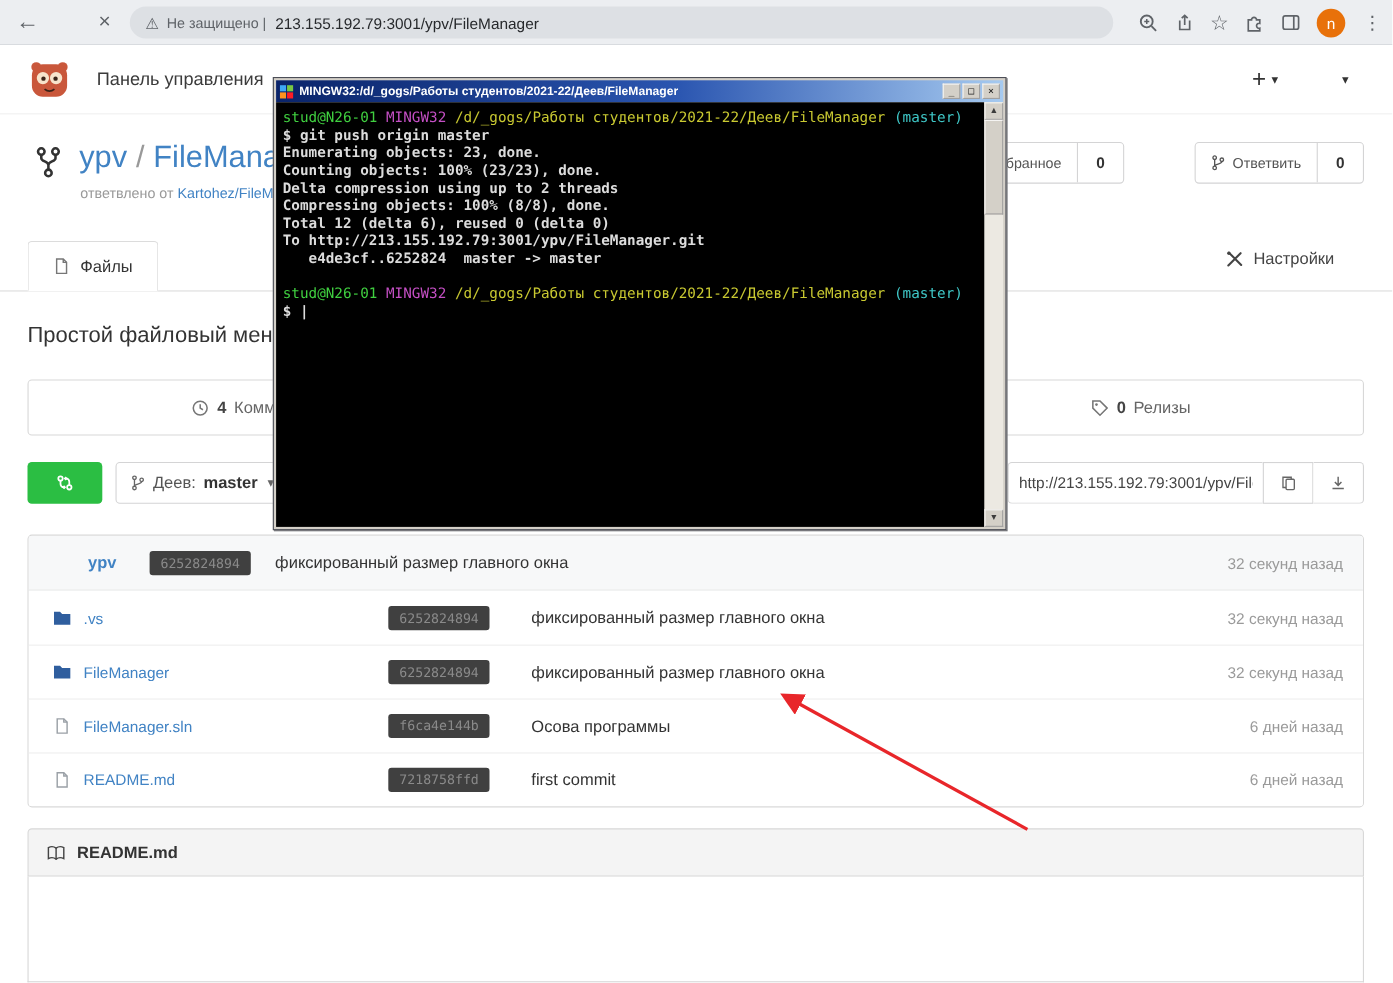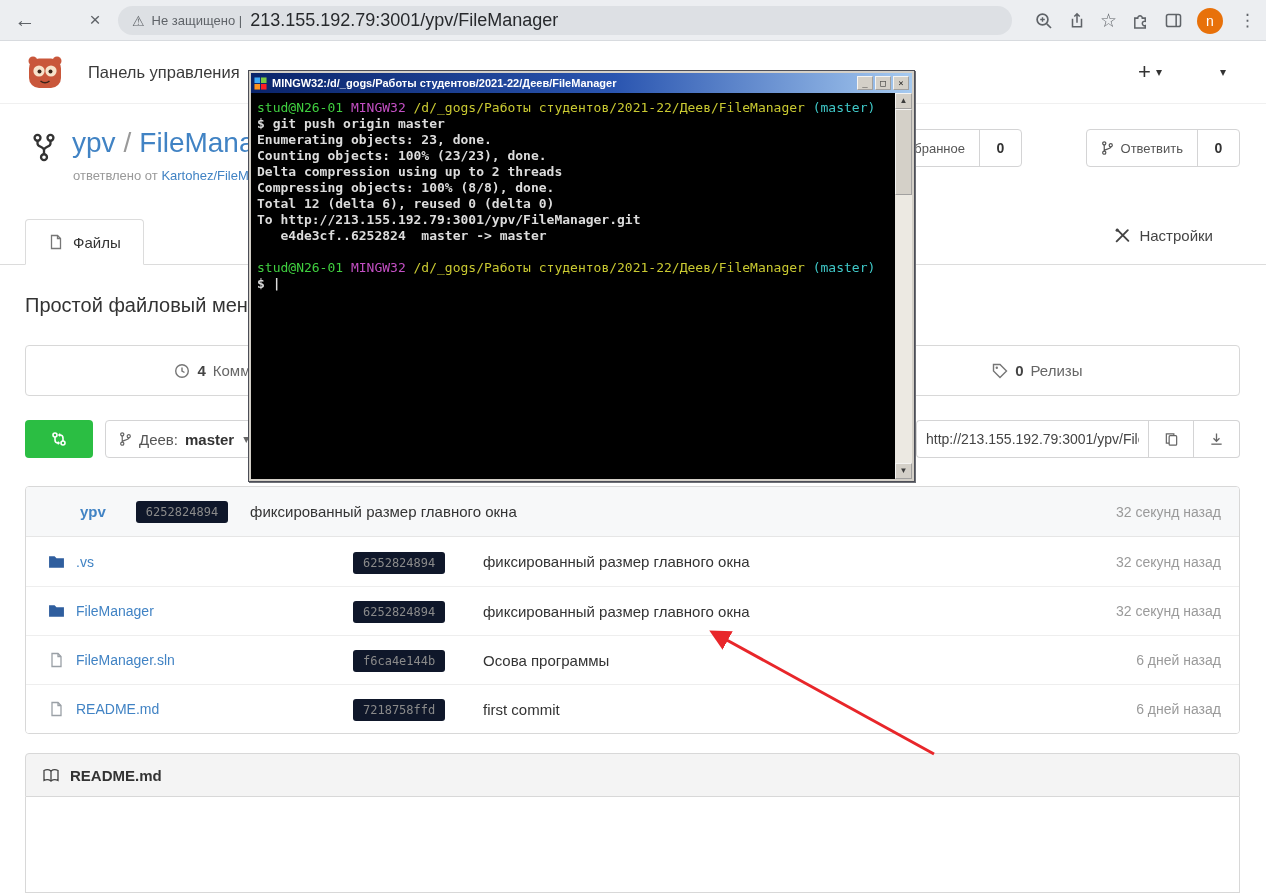--- a/index.html
+++ b/index.html
@@ -10,21 +10,21 @@
   
   .browser-bar { position:absolute; top:0; left:0; right:0; height:41px; background:#eceef1;
     border-bottom:1px solid #d8dbdf; display:flex; align-items:center; }
   .bicon { color:#5f6368; font-size:19px; width:30px; text-align:center; cursor:pointer; }
   .bicon.back { position:absolute; left:10px; top:8px; font-size:21px; }
   .bicon.stop { position:absolute; left:80px; top:9px; font-size:19px; }
   .address-bar { position:absolute; left:118px; top:6px; width:894px; height:29px; background:#dde0e4;
     border-radius:15px; display:flex; align-items:center; padding:0 14px; overflow:hidden; }
   .warn { color:#5f6368; font-size:14px; margin-right:7px; }
   .sec-label { color:#5f6368; font-size:13px; margin-right:8px; white-space:nowrap; }
-  .url { color:#27292c; font-size:18px; white-space:nowrap; }
+  .url { color:#27292c; font-size:14px; white-space:nowrap; }
   .br-icons { position:absolute; right:8px; top:0; height:41px; display:flex; align-items:center; gap:14px; }
   .br-icons svg { display:block; cursor:pointer; }
   .b-star { color:#5f6368; font-size:19px; cursor:pointer; }
   .avatar { width:26px; height:26px; border-radius:50%; background:#e8710a; color:#fff; font-size:14px;
     display:flex; align-items:center; justify-content:center; cursor:pointer; }
   .dots { color:#5f6368; font-size:17px; cursor:pointer; padding:0 2px; }
 
   
   .gogs-header { position:absolute; top:41px; left:0; right:0; height:63px; background:#fff;
     border-bottom:1px solid #f0f0f0; display:flex; align-items:center; padding:0 26px; }
@@ -94,21 +94,21 @@
   .latest-author { margin-left:32px; color:var(--link,#4183c4); font-weight:bold; font-size:15px; text-decoration:none; cursor:pointer; }
   .latest-sha { margin-left:30px; }
   .latest-msg { margin-left:22px; font-size:15px; color:#333; cursor:pointer; }
   .latest-age { margin-left:auto; color:#9a9a9a; font-size:14px; white-space:nowrap; }
   .file-row { height:49px; display:flex; align-items:center; padding:0 18px 0 22px; background:#fff; }
   .file-row + .file-row { border-top:1px solid #eeeeee; }
   .cell.name { width:305px; display:flex; align-items:center; gap:11px; overflow:hidden; }
   .row-icon { width:17px; height:16px; flex:none; }
   .file-link { color:var(--link,#4183c4); font-size:14px; text-decoration:none; cursor:pointer; white-space:nowrap; }
   .cell.sha { width:130px; }
-  .sha-badge { background:#0f172a; color:#8a8a8a; font-family:"DejaVu Sans Mono", monospace; font-size:12px;
+  .sha-badge { background:#404040; color:#8a8a8a; font-family:"DejaVu Sans Mono", monospace; font-size:12px;
     padding:4px 10px; border-radius:3px; cursor:pointer; white-space:nowrap; }
   .cell.msg { flex:1; font-size:15px; color:#333; cursor:pointer; white-space:nowrap; overflow:hidden; }
   .cell.age { color:#9a9a9a; font-size:14px; white-space:nowrap; }
 
   
   .readme { position:absolute; top:753px; left:25px; right:26px; }
   .readme-head { height:44px; background:#f4f4f4; border:1px solid #d8d8d8; border-radius:4px 4px 0 0;
     display:flex; align-items:center; gap:10px; padding:0 16px; }
   .readme-title { font-size:15px; font-weight:bold; color:#333; }
   .readme-body { height:96px; background:#fff; border:1px solid #d8d8d8; border-top:none; }

